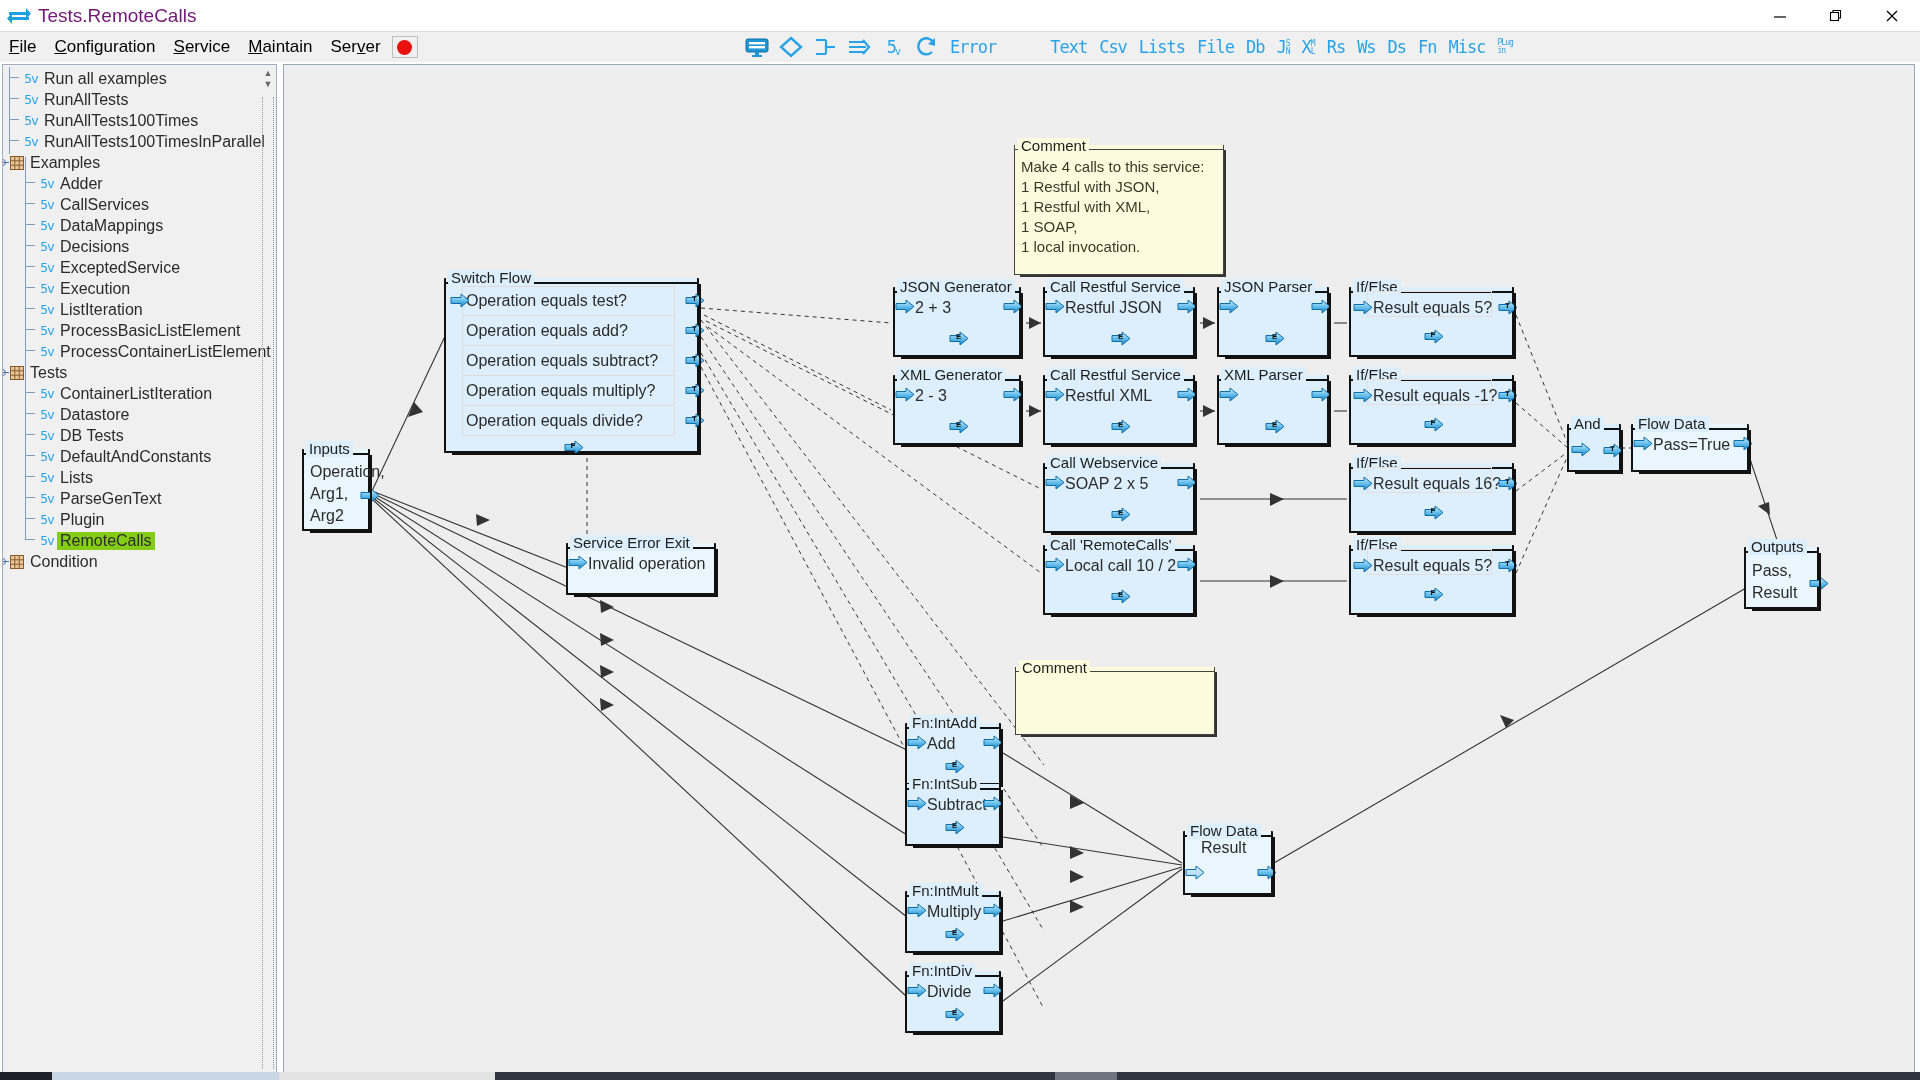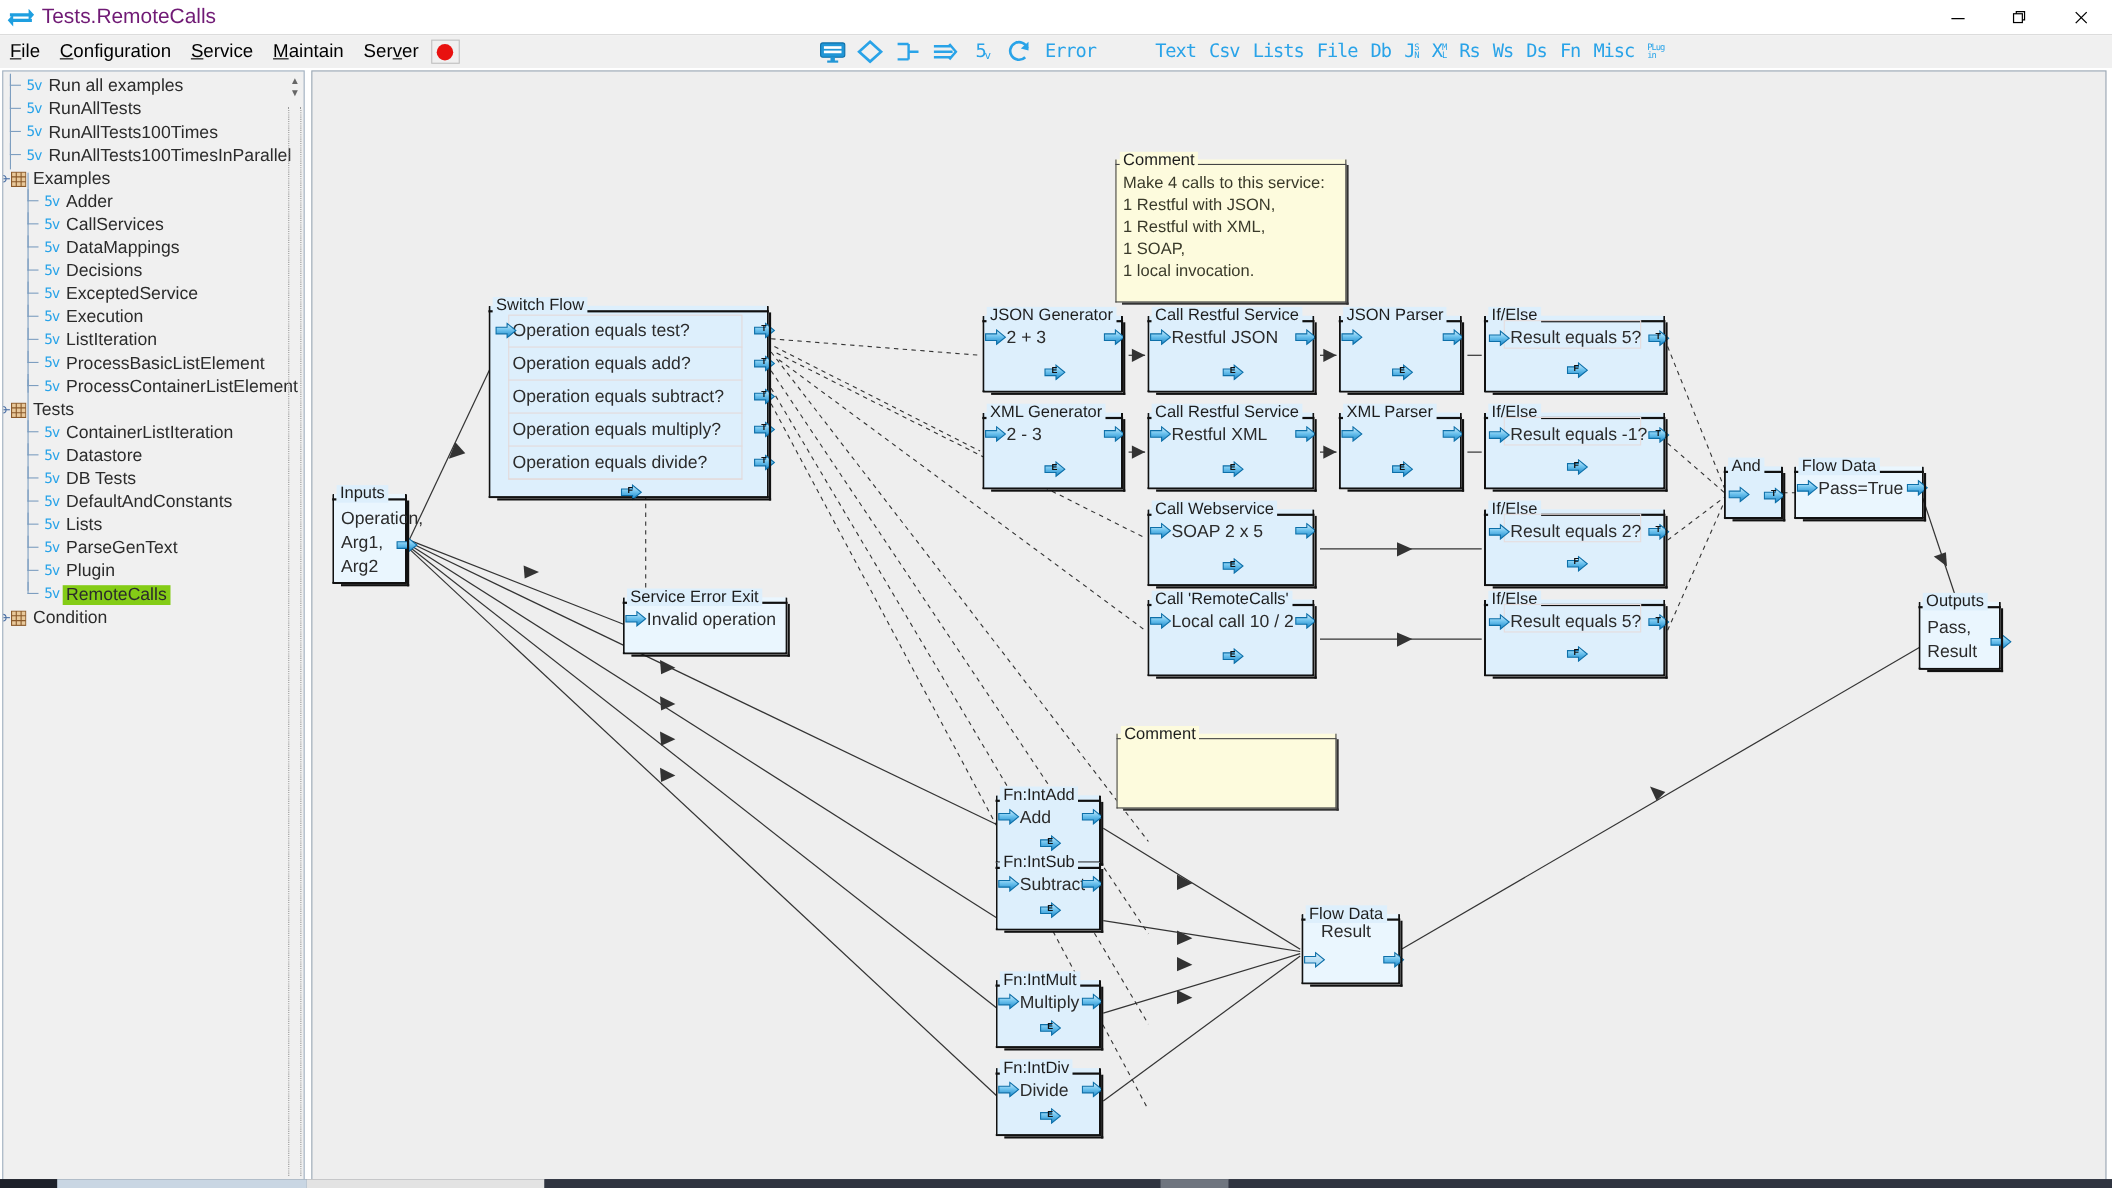--- a/index.html
+++ b/index.html
@@ -1159,21 +1159,21 @@
           </div>
         </div>
         <div class="node shadow" style="left: 1065px; top: 398px; width: 165px; height: 70px;">
           <div class="titlebar">
             <span class="tlseg"></span>
             <span class="tlab">If/Else</span>
             <span class="tlrest"></span>
           </div>
           <div class="body"></div>
           <div class="ifr"></div>
-          <div class="txt" style="position: absolute; left: 22px; top: 12px;">Result equals 2?</div>
+          <div class="txt" style="position: absolute; left: 22px; top: 12px;">Result equals 16?</div>
           <div class="pin" style="left: 2px; top: 13px;">
             <svg width="20" height="15" viewBox="0 0 20 15">
               <defs>
                 <linearGradient id="pg40" x1="0" y1="0" x2="0" y2="1">
                   <stop offset="0" stop-color="#d9f0fd"></stop>
                   <stop offset="0.45" stop-color="#6fc4ef"></stop>
                   <stop offset="1" stop-color="#1a86c8"></stop>
                 </linearGradient>
               </defs>
               <path d="M1 4.5 H11 V1 L19 7.5 L11 14 V10.5 H1 Z" fill="url(#pg40)" stroke="#0d6fa8" stroke-width="1"></path>

